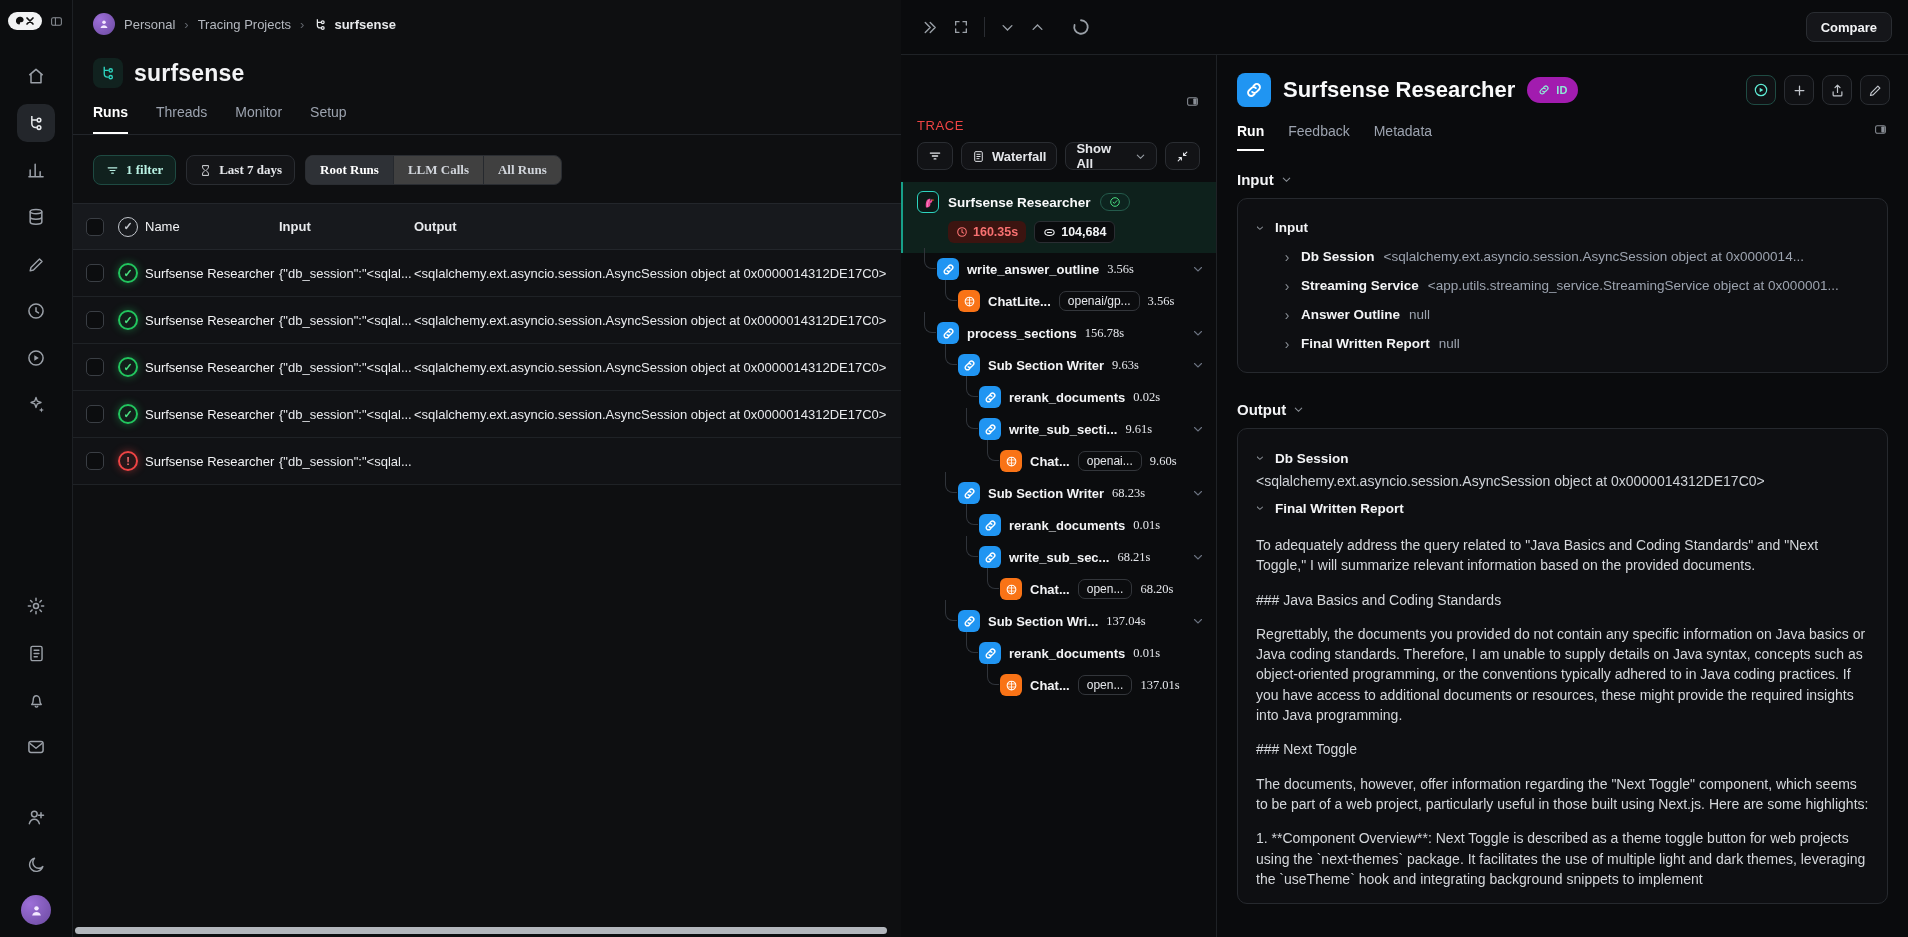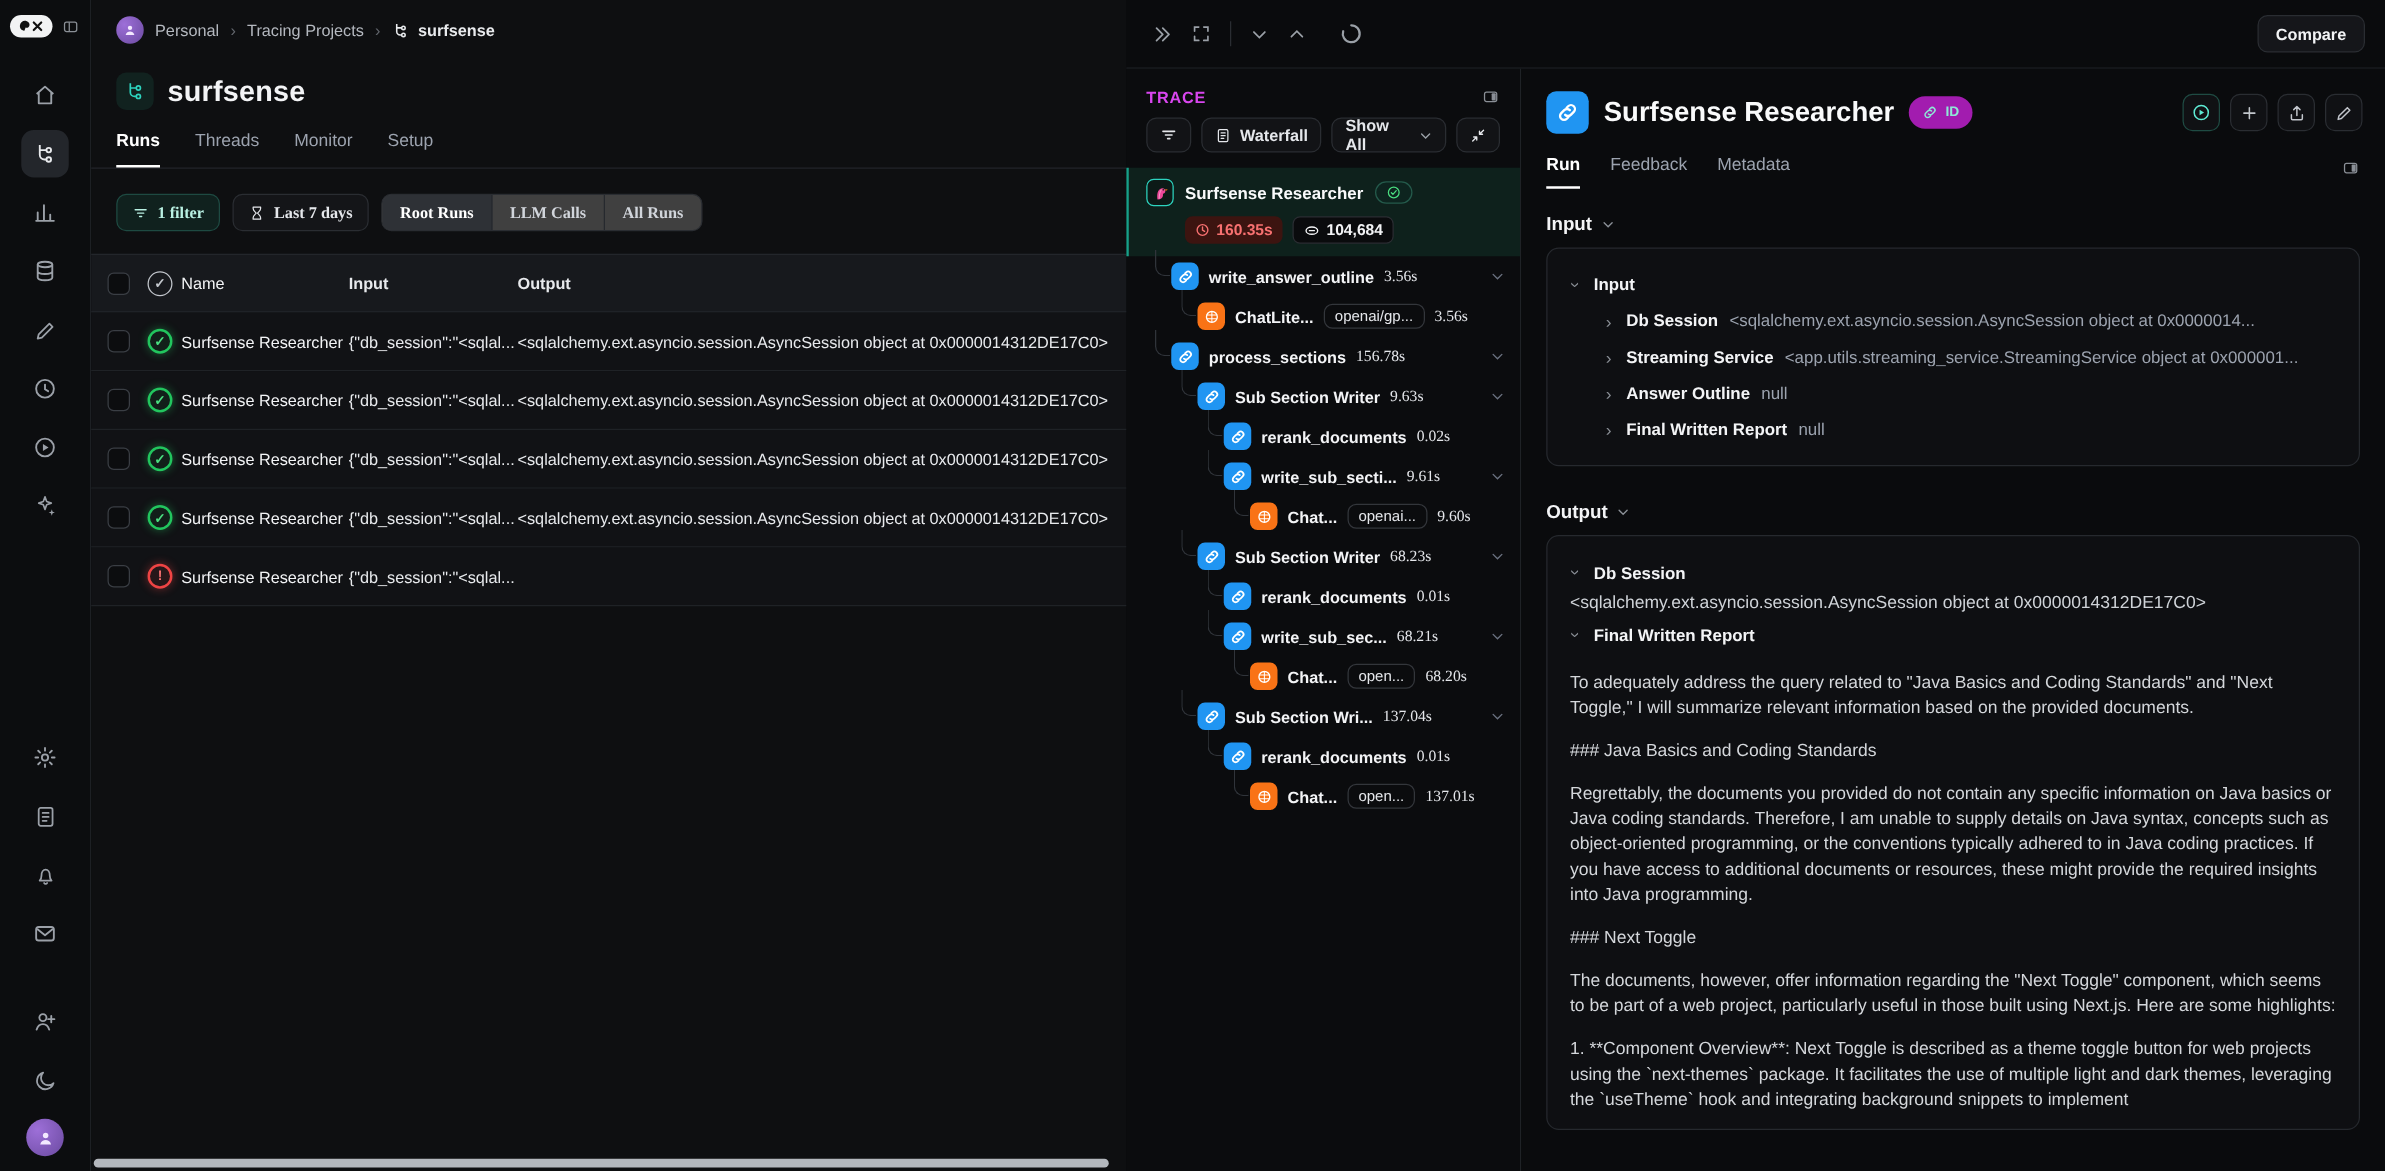--- a/index.html
+++ b/index.html
@@ -74,21 +74,21 @@
   .right { flex:1; display:flex; flex-direction:column; min-width:0; }
   .top-bar { height:55px; flex:0 0 55px; border-bottom:1px solid #1f2226; display:flex; align-items:center; padding:0 16px 0 20px; gap:15px; color:#9aa0a7; }
   .tb-divider { width:1px; height:20px; background:#2a2d32; }
   .tb-icon { cursor:pointer; display:flex; align-items:center; }
   .compare-btn { margin-left:auto; height:30px; padding:0 14px; border-radius:8px; background:#15161a; border:1px solid #2a2d32; color:#f3f4f6; font-size:13px; font-weight:bold; display:flex; align-items:center; cursor:pointer; }
   .panels { flex:1; display:flex; min-height:0; }
 
   
   .trace { width:316px; flex:0 0 316px; border-right:1px solid #1f2226; background:#0b0c0e; display:flex; flex-direction:column; overflow:hidden; }
   .trace-head { display:flex; align-items:center; justify-content:space-between; padding:15px 16px 9px; }
-  .trace-title { font-size:13px; font-weight:bold; letter-spacing:.6px; color:#d946ef; }
+  .trace-title { font-size:13px; font-weight:normal; letter-spacing:.6px; color:#ef4444;margin-top:48px; }
   .trace-toolbar { display:flex; gap:8px; padding:0 16px 12px; }
   .tool-btn { height:28px; border:1px solid #2a2d32; background:#121316; border-radius:8px; color:#e5e7eb; display:flex; align-items:center; gap:7px; padding:0 10px; font-size:13px; font-weight:bold; cursor:pointer; }
   .tree { flex:1; overflow:hidden; position:relative; }
   .root-node { background:#0e211c; border-left:2px solid #17a089; padding:9px 12px 10px 14px; cursor:pointer; }
   .root-line1 { display:flex; align-items:center; gap:9px; }
   .root-icon { width:22px; height:22px; border-radius:6px; background:#0c1a17; border:1px solid #2dd4bf; display:flex; align-items:center; justify-content:center; }
   .root-name { font-size:13.5px; font-weight:bold; color:#f9fafb; }
   .root-badge { height:18px; min-width:30px; border-radius:9px; border:1px solid #245a4b; background:#0d241f; display:flex; align-items:center; justify-content:center; }
   .root-line2 { display:flex; gap:8px; margin:8px 0 0 31px; }
   .pill { height:22px; border-radius:6px; display:flex; align-items:center; gap:5px; padding:0 8px; font-size:12.5px; font-weight:bold; }
@@ -106,21 +106,21 @@
 
   
   .detail { flex:1; min-width:0; display:flex; flex-direction:column; overflow:hidden; background:#0a0b0d; }
   .detail-head { display:flex; align-items:center; gap:12px; padding:18px 18px 0 20px; }
   .detail-icon { width:34px; height:34px; border-radius:8px; background:#2095f2; display:flex; align-items:center; justify-content:center; }
   .detail-title { font-size:22px; font-weight:bold; color:#f9fafb; }
   .id-badge { height:26px; padding:0 11px; border-radius:13px; background:#a21caf; color:#8ee8d6; display:flex; align-items:center; gap:6px; font-size:11px; font-weight:bold; cursor:pointer; }
   .head-actions { margin-left:auto; display:flex; gap:8px; }
   .act-btn { width:30px; height:30px; border-radius:8px; border:1px solid #2a2d32; background:#101114; color:#c2c6cc; display:flex; align-items:center; justify-content:center; cursor:pointer; }
   .act-btn.teal { border-color:#1f4b43; color:#5eead4; }
-  .detail-tabs { display:flex; align-items:flex-end; gap:24px; padding:16px 20px 0; }
+  .detail-tabs { display:flex; align-items:flex-start; gap:24px; padding:16px 20px 0; }
   .dtab { font-size:14px; color:#9ca3af; padding-bottom:10px; border-bottom:2px solid transparent; cursor:pointer; }
   .dtab.active { color:#ffffff; font-weight:bold; border-bottom-color:#ffffff; }
   .dtab-toggle { margin-left:auto; color:#8a8f96; padding-bottom:10px; cursor:pointer; }
   .detail-body { flex:1; overflow:hidden; padding:12px 20px 0; }
   .sec-head { display:flex; align-items:center; gap:7px; font-size:15px; font-weight:bold; color:#f3f4f6; margin:8px 0 10px; cursor:pointer; }
   .card { border:1px solid #26292e; border-radius:10px; background:#0e0f12; padding:14px 18px; }
   .irow { display:flex; align-items:center; gap:9px; height:29px; white-space:nowrap; overflow:hidden; }
   .ichev { color:#8a8f96; font-size:14px; width:10px; flex:0 0 10px; display:flex; justify-content:center; transition:none; }
   .ichev.rot { transform:rotate(90deg); }
   .ikey { font-weight:bold; color:#f3f4f6; font-size:13.5px; }

